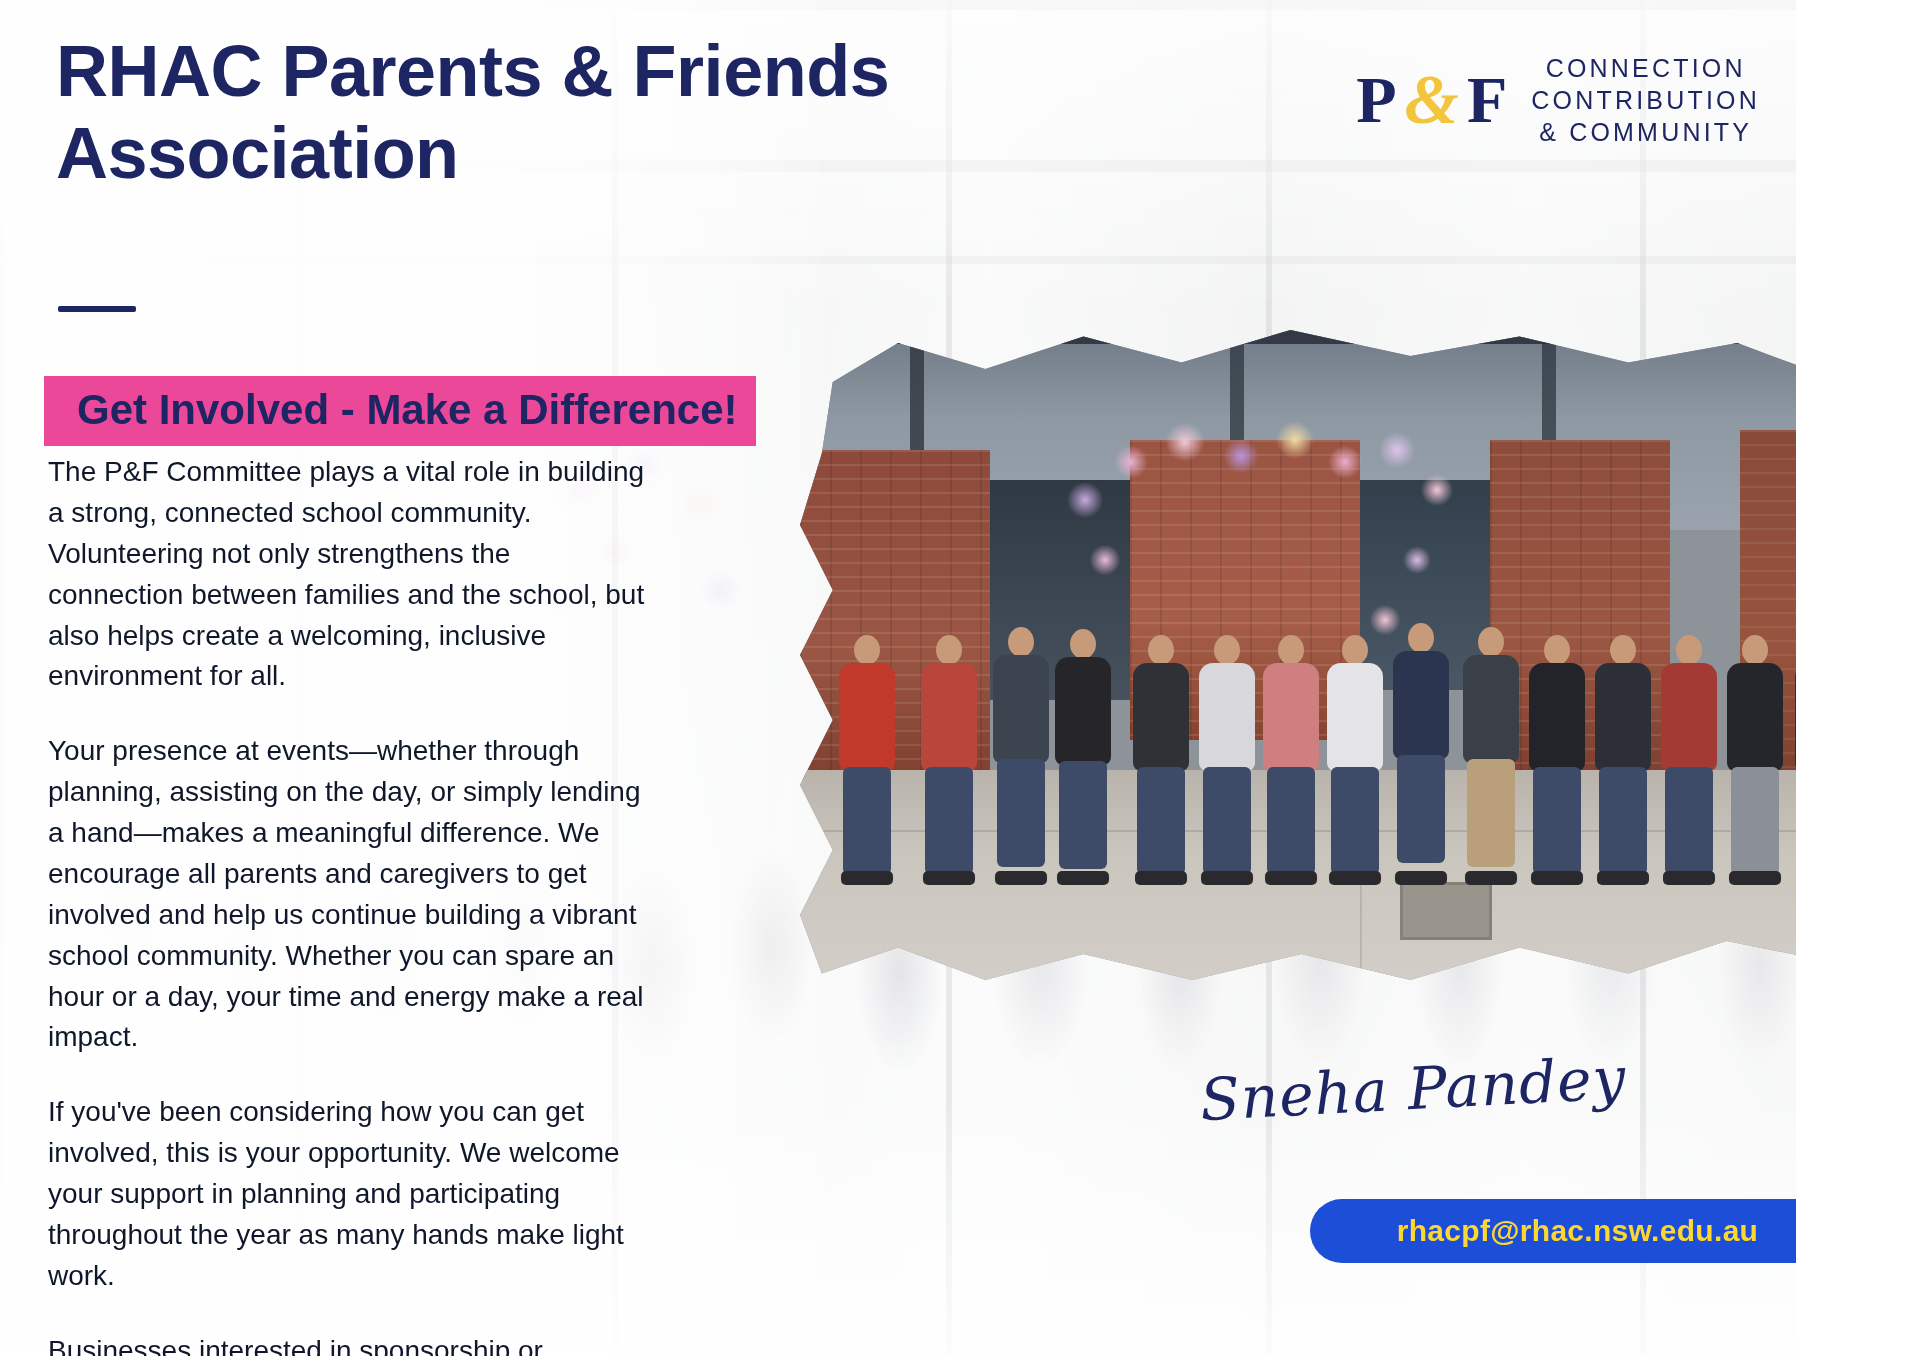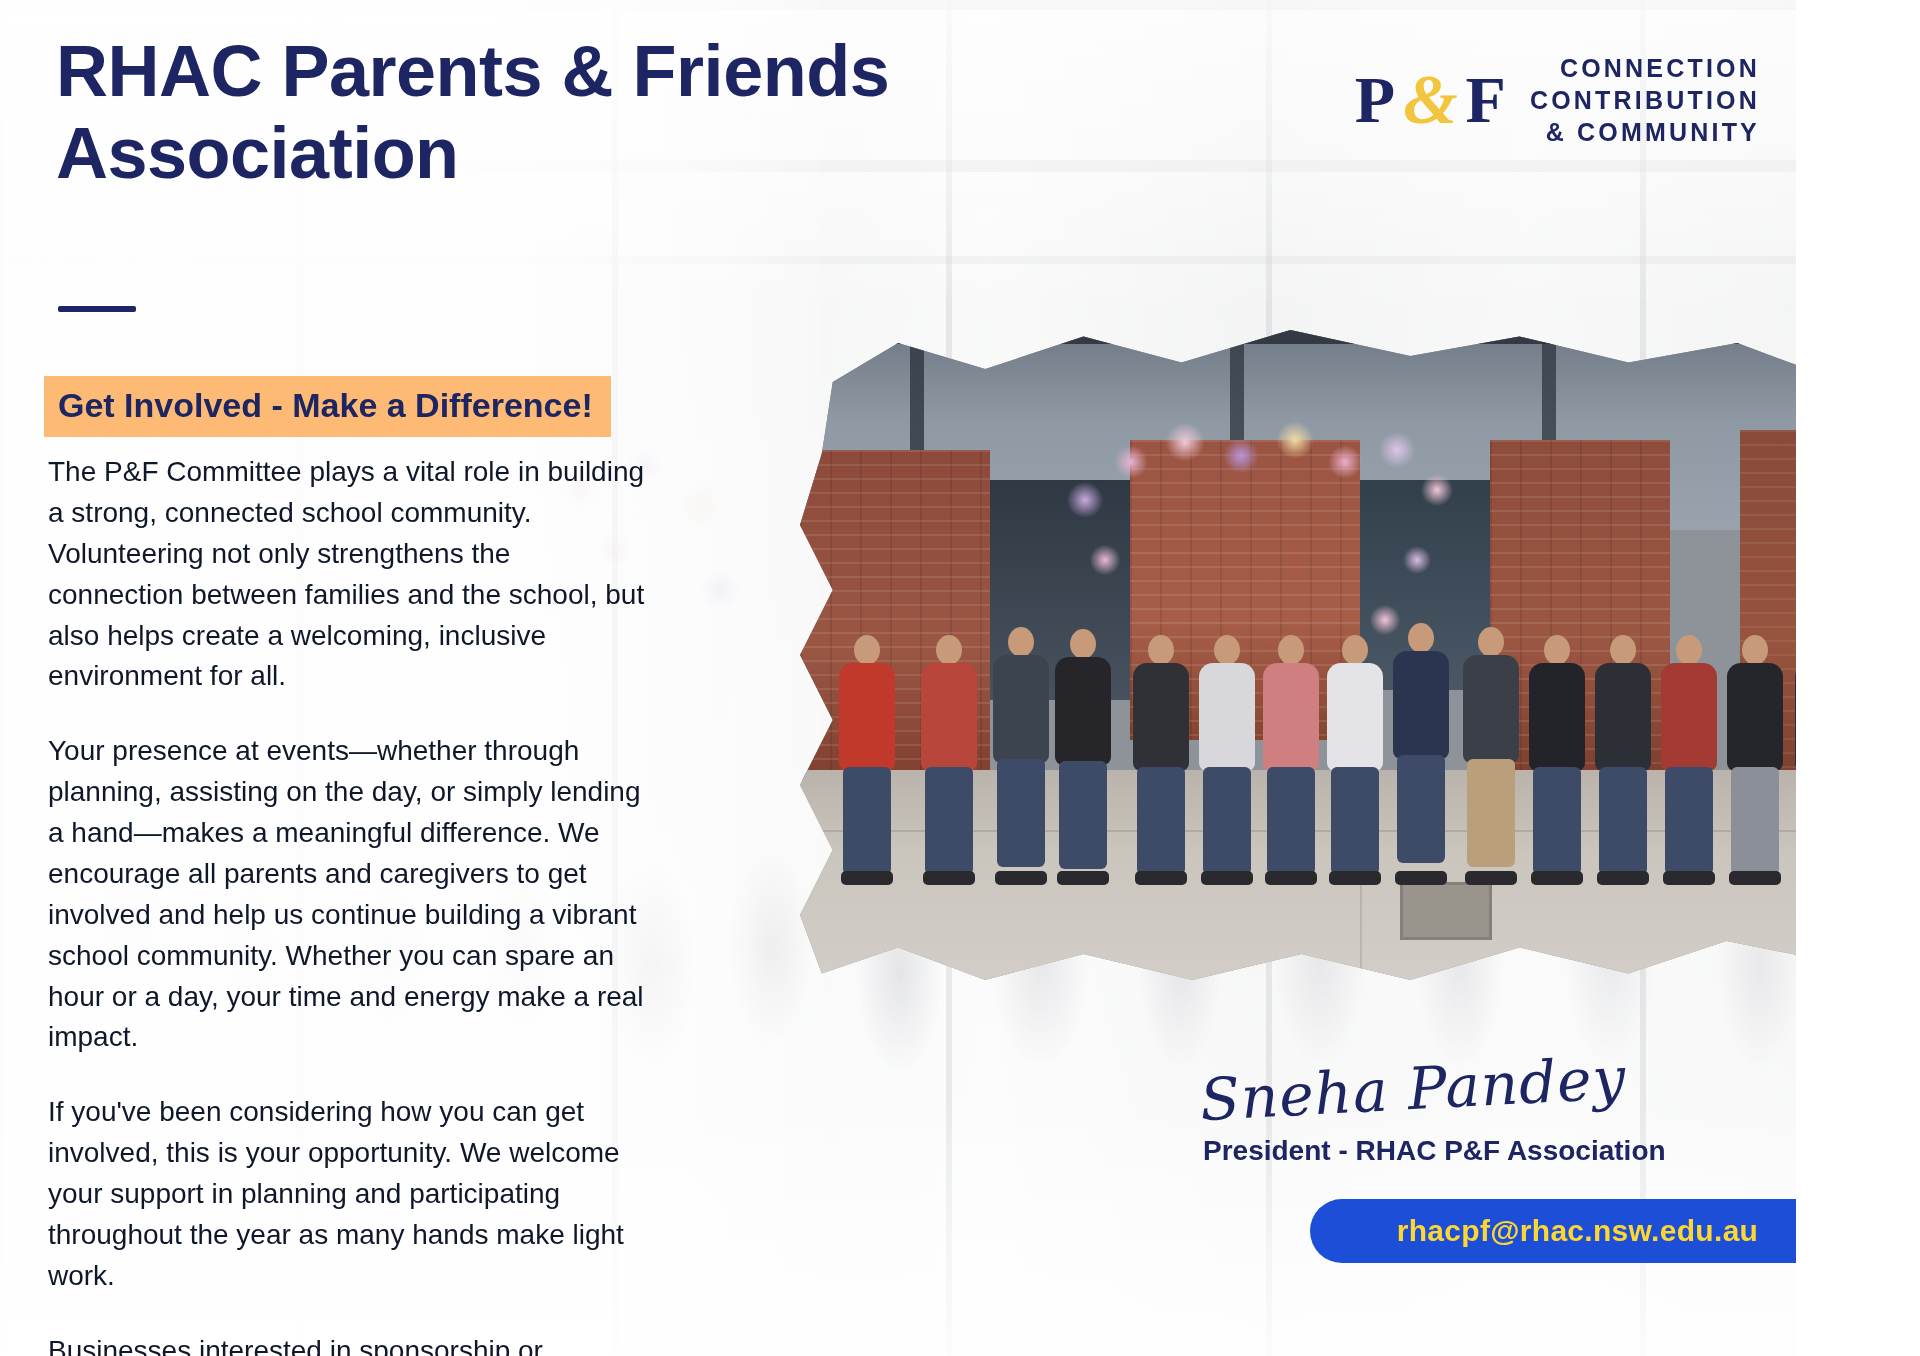--- a/index.html
+++ b/index.html
@@ -151,34 +151,34 @@
   .logo-amp {
     color: #f2c53d;
     font-style: italic;
     font-size: 70px;
   }
   .logo-lines {
     color: #1d2562;
     font-size: 25px;
     letter-spacing: 3.2px;
     line-height: 1.28;
-    text-align: right;
-    font-weight: 700;
+    text-align: center;
+    font-weight: 400;
   }
 
   
   .highlight {
     position: absolute;
     left: 44px;
     top: 376px;
-    background: #fdba74;
+    background: #ec4899;
     color: #1d2562;
-    font-size: 34px;
+    font-size: 42px;
     font-weight: bold;
-    padding: 10px 18px 12px 14px;
+    padding: 10px 18px 12px 33px;
     white-space: nowrap;
   }
 
   
   .body-copy {
     position: absolute;
     left: 48px;
     top: 452px;
     width: 600px;
     color: #0f172a;
@@ -497,16 +497,15 @@
             <div class="head"></div>
             <div class="torso" style="background:#2a2d33;"></div>
             <div class="legs"></div>
             <div class="shoes"></div>
           </div>
       </div>
     </div>
   </div>
 
   <div class="signature">Sneha Pandey</div>
-  <div class="sig-role">President - RHAC P&amp;F Association</div>
   <div class="email-pill">rhacpf@rhac.nsw.edu.au</div>
 
 </div>
 
 </body></html>

